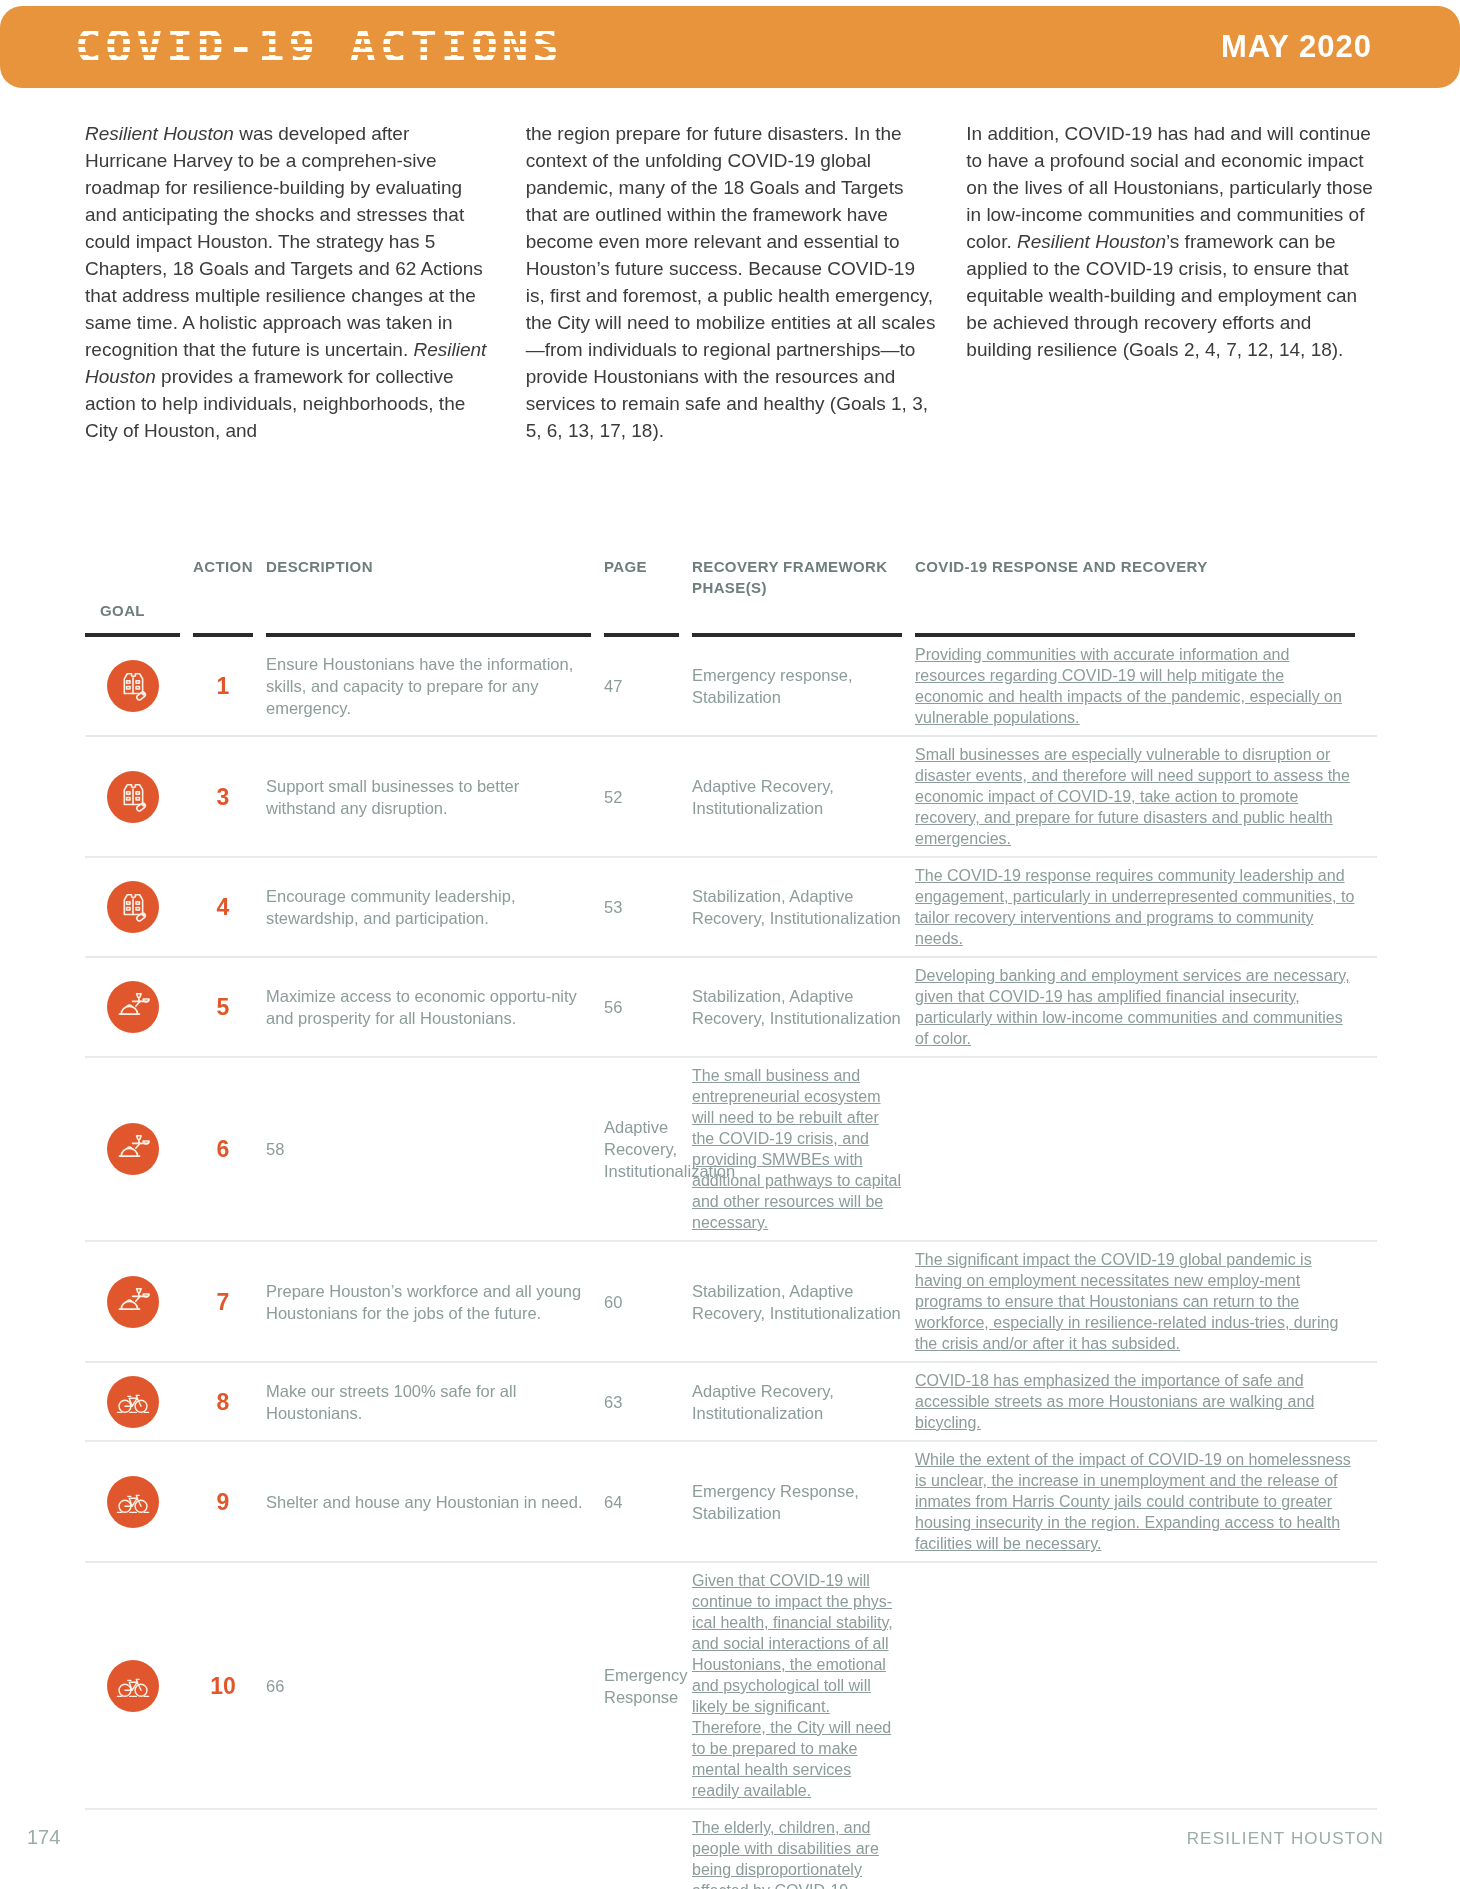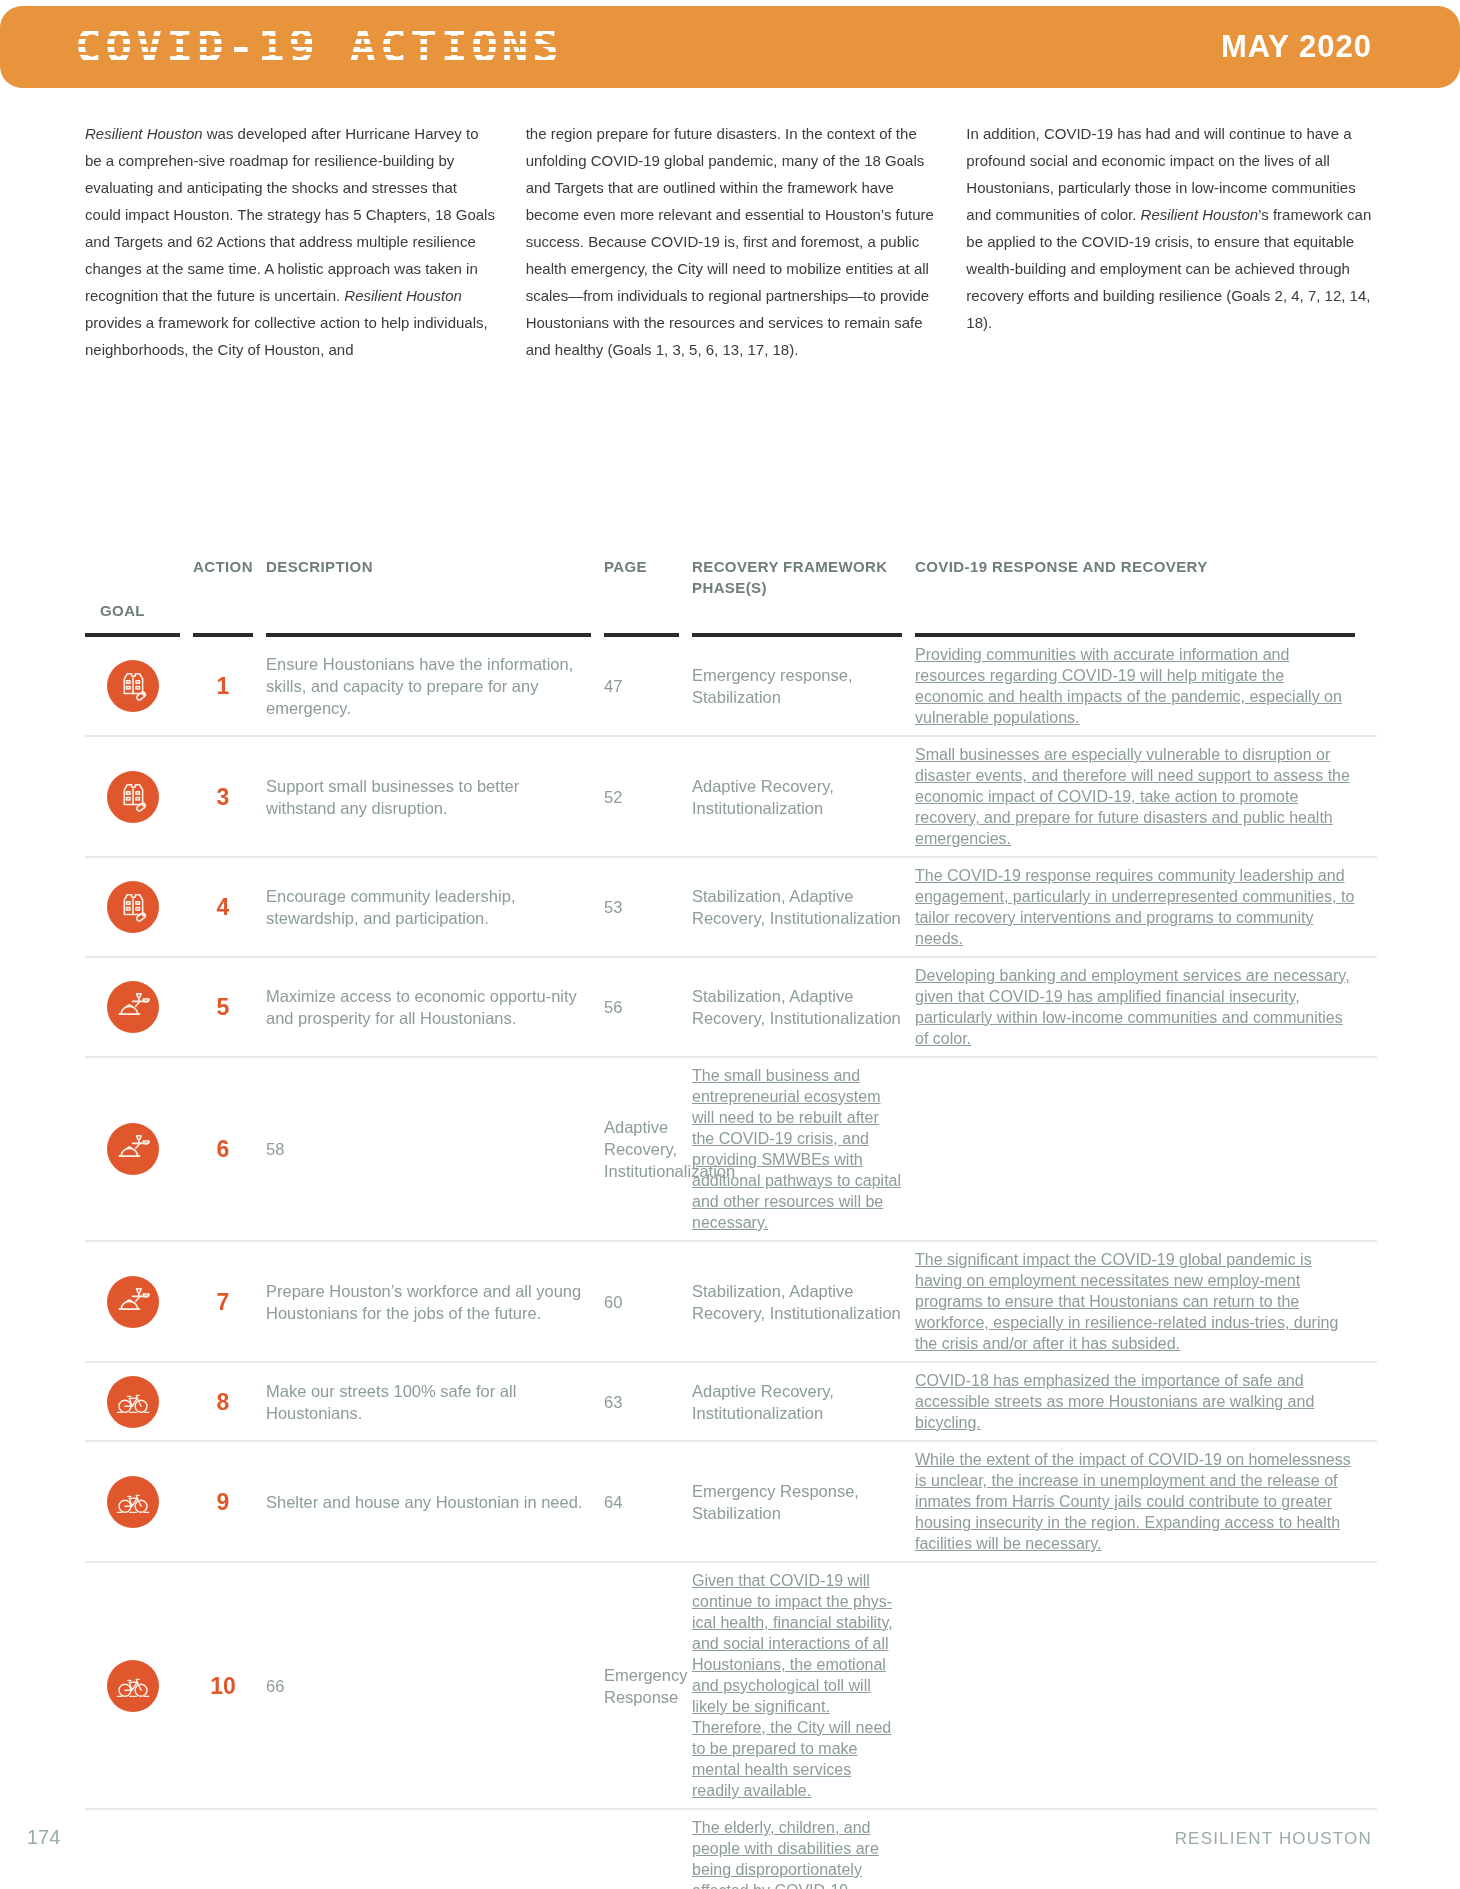--- a/index.html
+++ b/index.html
@@ -25,21 +25,21 @@
     content:""; position:absolute; inset:-2px 0 0 0;
     background:repeating-linear-gradient(180deg, transparent 0 5px, #E8943C 5px 8px);
     pointer-events:none;
   }
   .banner-date { color:#ffffff; font-size:31px; font-weight:bold; letter-spacing:1px; }
   
   .intro {
     position:absolute; top:120px; left:85px; width:1292px;
     display:grid; grid-template-columns:1fr 1fr 1fr; column-gap:30px;
   }
-  .intro-col { margin:0; font-size:15px; line-height:27px; color:#3B3B3B; }
+  .intro-col { margin:0; font-size:19px; line-height:27px; color:#3B3B3B; }
   .intro-col em { font-style:italic; }
   
   .actions-table { position:absolute; top:556px; left:85px; width:1292px; }
   .thead, .trow {
     display:grid; column-gap:13px;
     grid-template-columns:95px 60px 325px 75px 210px 440px;
   }
   .th {
     font-size:15px; font-weight:bold; color:#6E7E7C; letter-spacing:0.4px;
     line-height:21px; padding-bottom:12px; border-bottom:4px solid #2B2B2B;
@@ -50,21 +50,21 @@
   .cell { font-size:16.5px; line-height:22px; color:#8C9C9A; }
   .cell-resp { font-size:16px; line-height:21px;text-decoration:underline; }
   .goal-badge {
     width:52px; height:52px; border-radius:50%; background:#E1572D;
     display:flex; align-items:center; justify-content:center; margin:4px auto;
   }
   .goal-badge svg { display:block; }
   .action-num { font-size:23px; font-weight:bold; color:#E2572A; text-align:center; }
   
   .footer {
-    position:absolute; left:27px; right:88px; bottom:40px;
+    position:absolute; left:27px; right:76px; bottom:40px;
     display:flex; justify-content:space-between; align-items:baseline;
     color:#9BACA9;
   }
   .page-number { font-size:20px; }
   .brand { font-size:17px; letter-spacing:1.2px; }
 </style>
 </head>
 <body>
 
 <div class="page">

